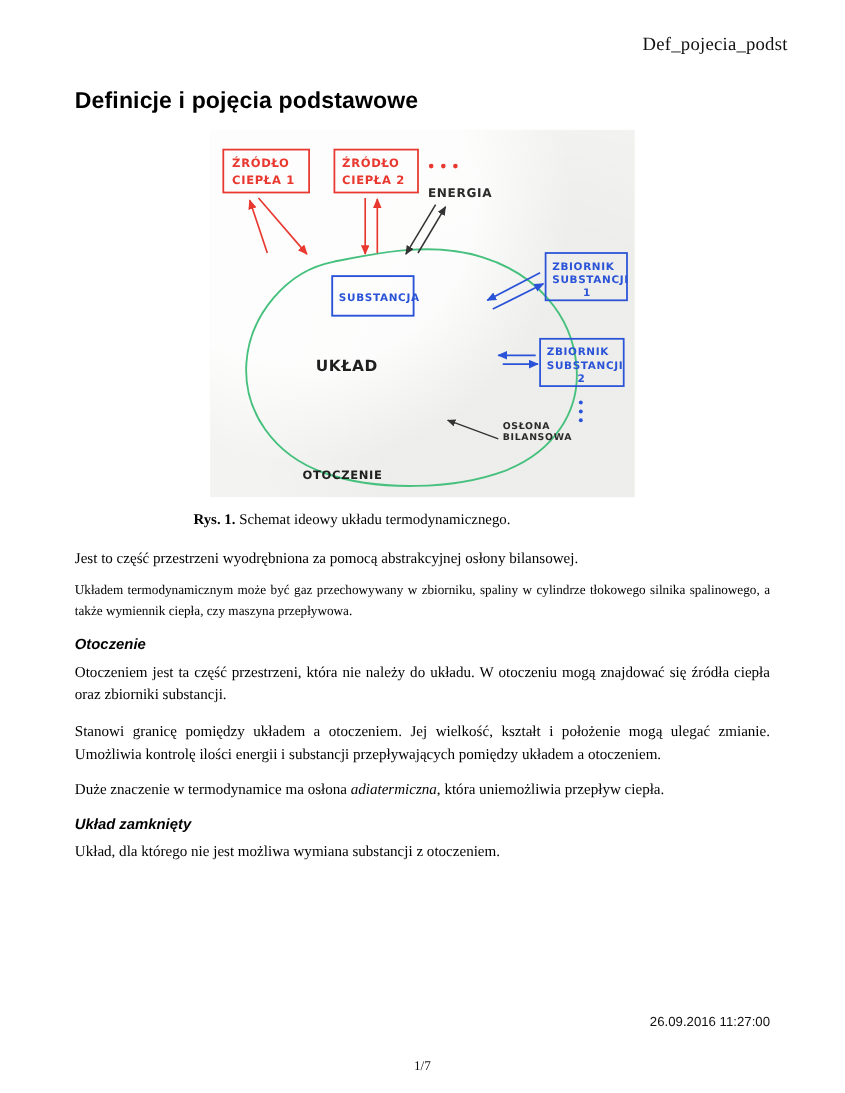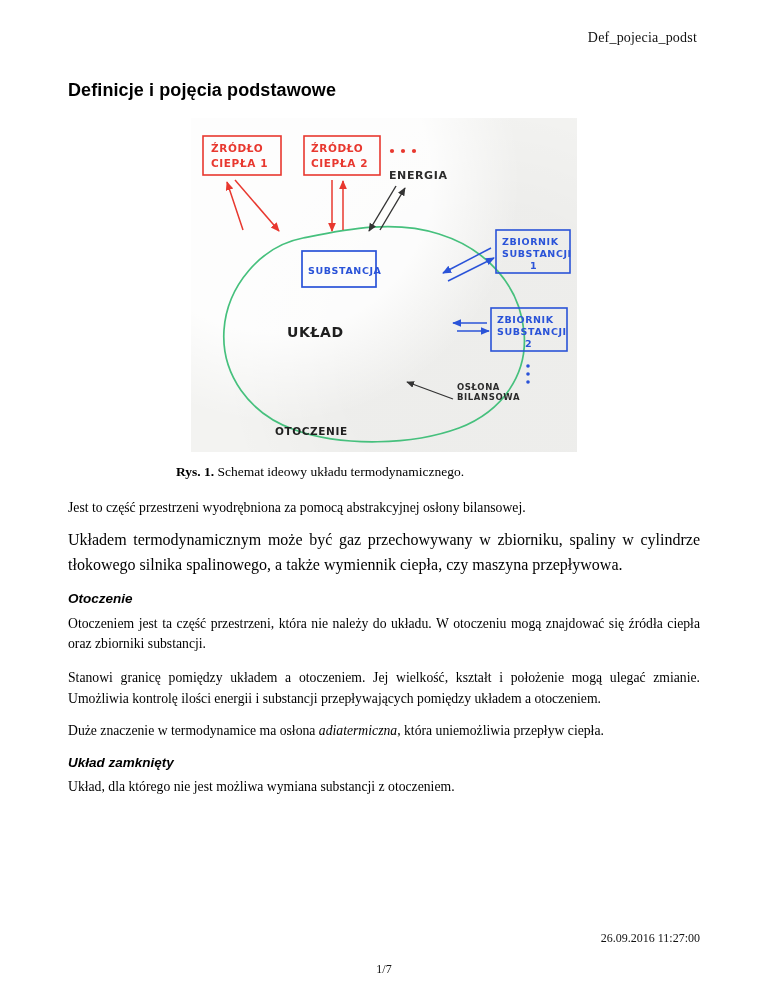--- a/index.html
+++ b/index.html
@@ -15,35 +15,35 @@
     background: #ffffff;
     overflow: hidden;
     font-family: "Liberation Serif", "DejaVu Serif", serif;
     color: #000000;
   }
 
   
   .running-header {
     position: absolute;
     top: 30px;
-    right: 71px;
-    font-family: "Liberation Serif", serif;
-    font-size: 14px;
+    right: 52px;
+    font-family: "Liberation Serif", serif;
+    font-size: 17px;
     letter-spacing: 0.2px;
     color: #111;
   }
 
   
   .doc-title {
     position: absolute;
     top: 80px;
     left: 68px;
     font-family: "Liberation Sans", sans-serif;
     font-weight: bold;
-    font-size: 18px;
+    font-size: 21px;
     letter-spacing: 0.1px;
     color: #000;
   }
 
   
   .figure {
     position: absolute;
     top: 118px;
     left: 191px;
     width: 386px;
@@ -92,33 +92,33 @@
   .section + .section { margin-top: 13px; }
   p.body-text {
     font-family: "Liberation Serif", serif;
     font-size: 13.7px;
     line-height: 1.5;
     margin: 0 0 4px 0;
     text-align: justify;
     color: #000;
   }
   p.body-text.small {
-    font-size: 16px;
+    font-size: 12px;
     line-height: 1.62;
     margin-top: 8px;
   }
   p.body-text.spaced { margin-top: 12px; }
   .ital { font-style: italic; }
 
   
   .footer-date {
     position: absolute;
-    bottom: 48px;
+    bottom: 58px;
     right: 68px;
-    font-family: Liberation Serif, serif;
+    font-family: Liberation Sans, sans-serif;
     font-size: 12px;
     color: #111;
   }
   .footer-page {
     position: absolute;
     bottom: 17px;
     left: 0;
     width: 768px;
     text-align: center;
     font-family: "Liberation Serif", serif;

